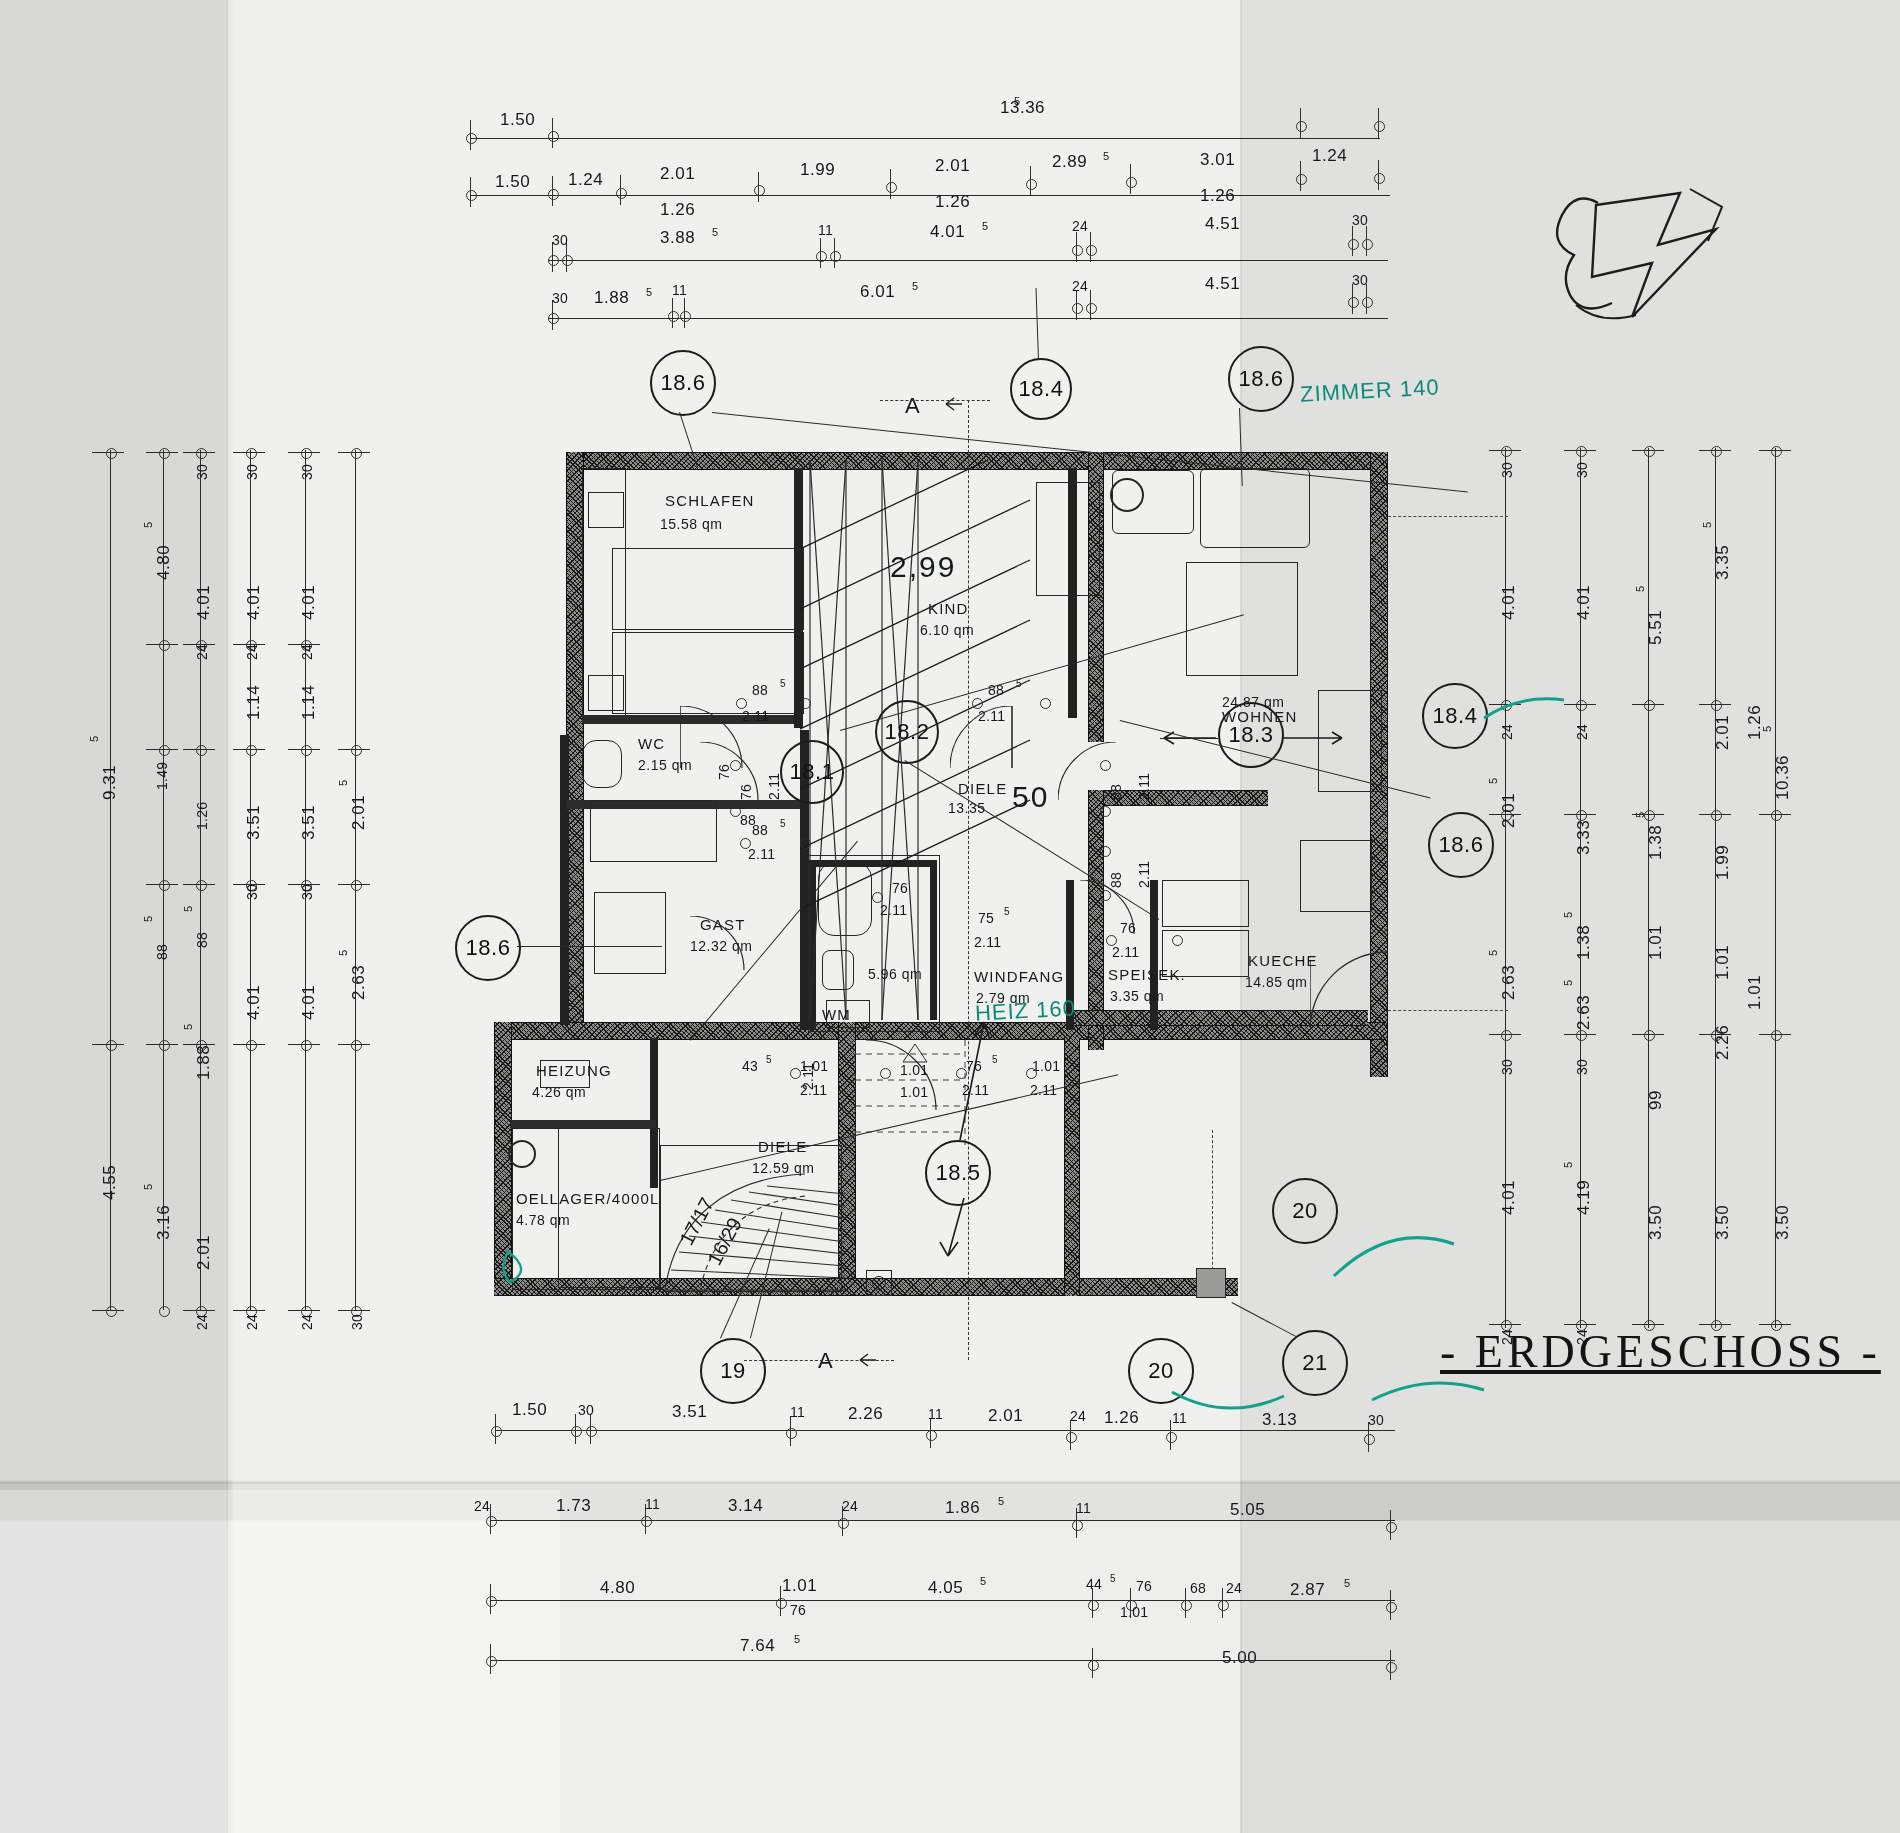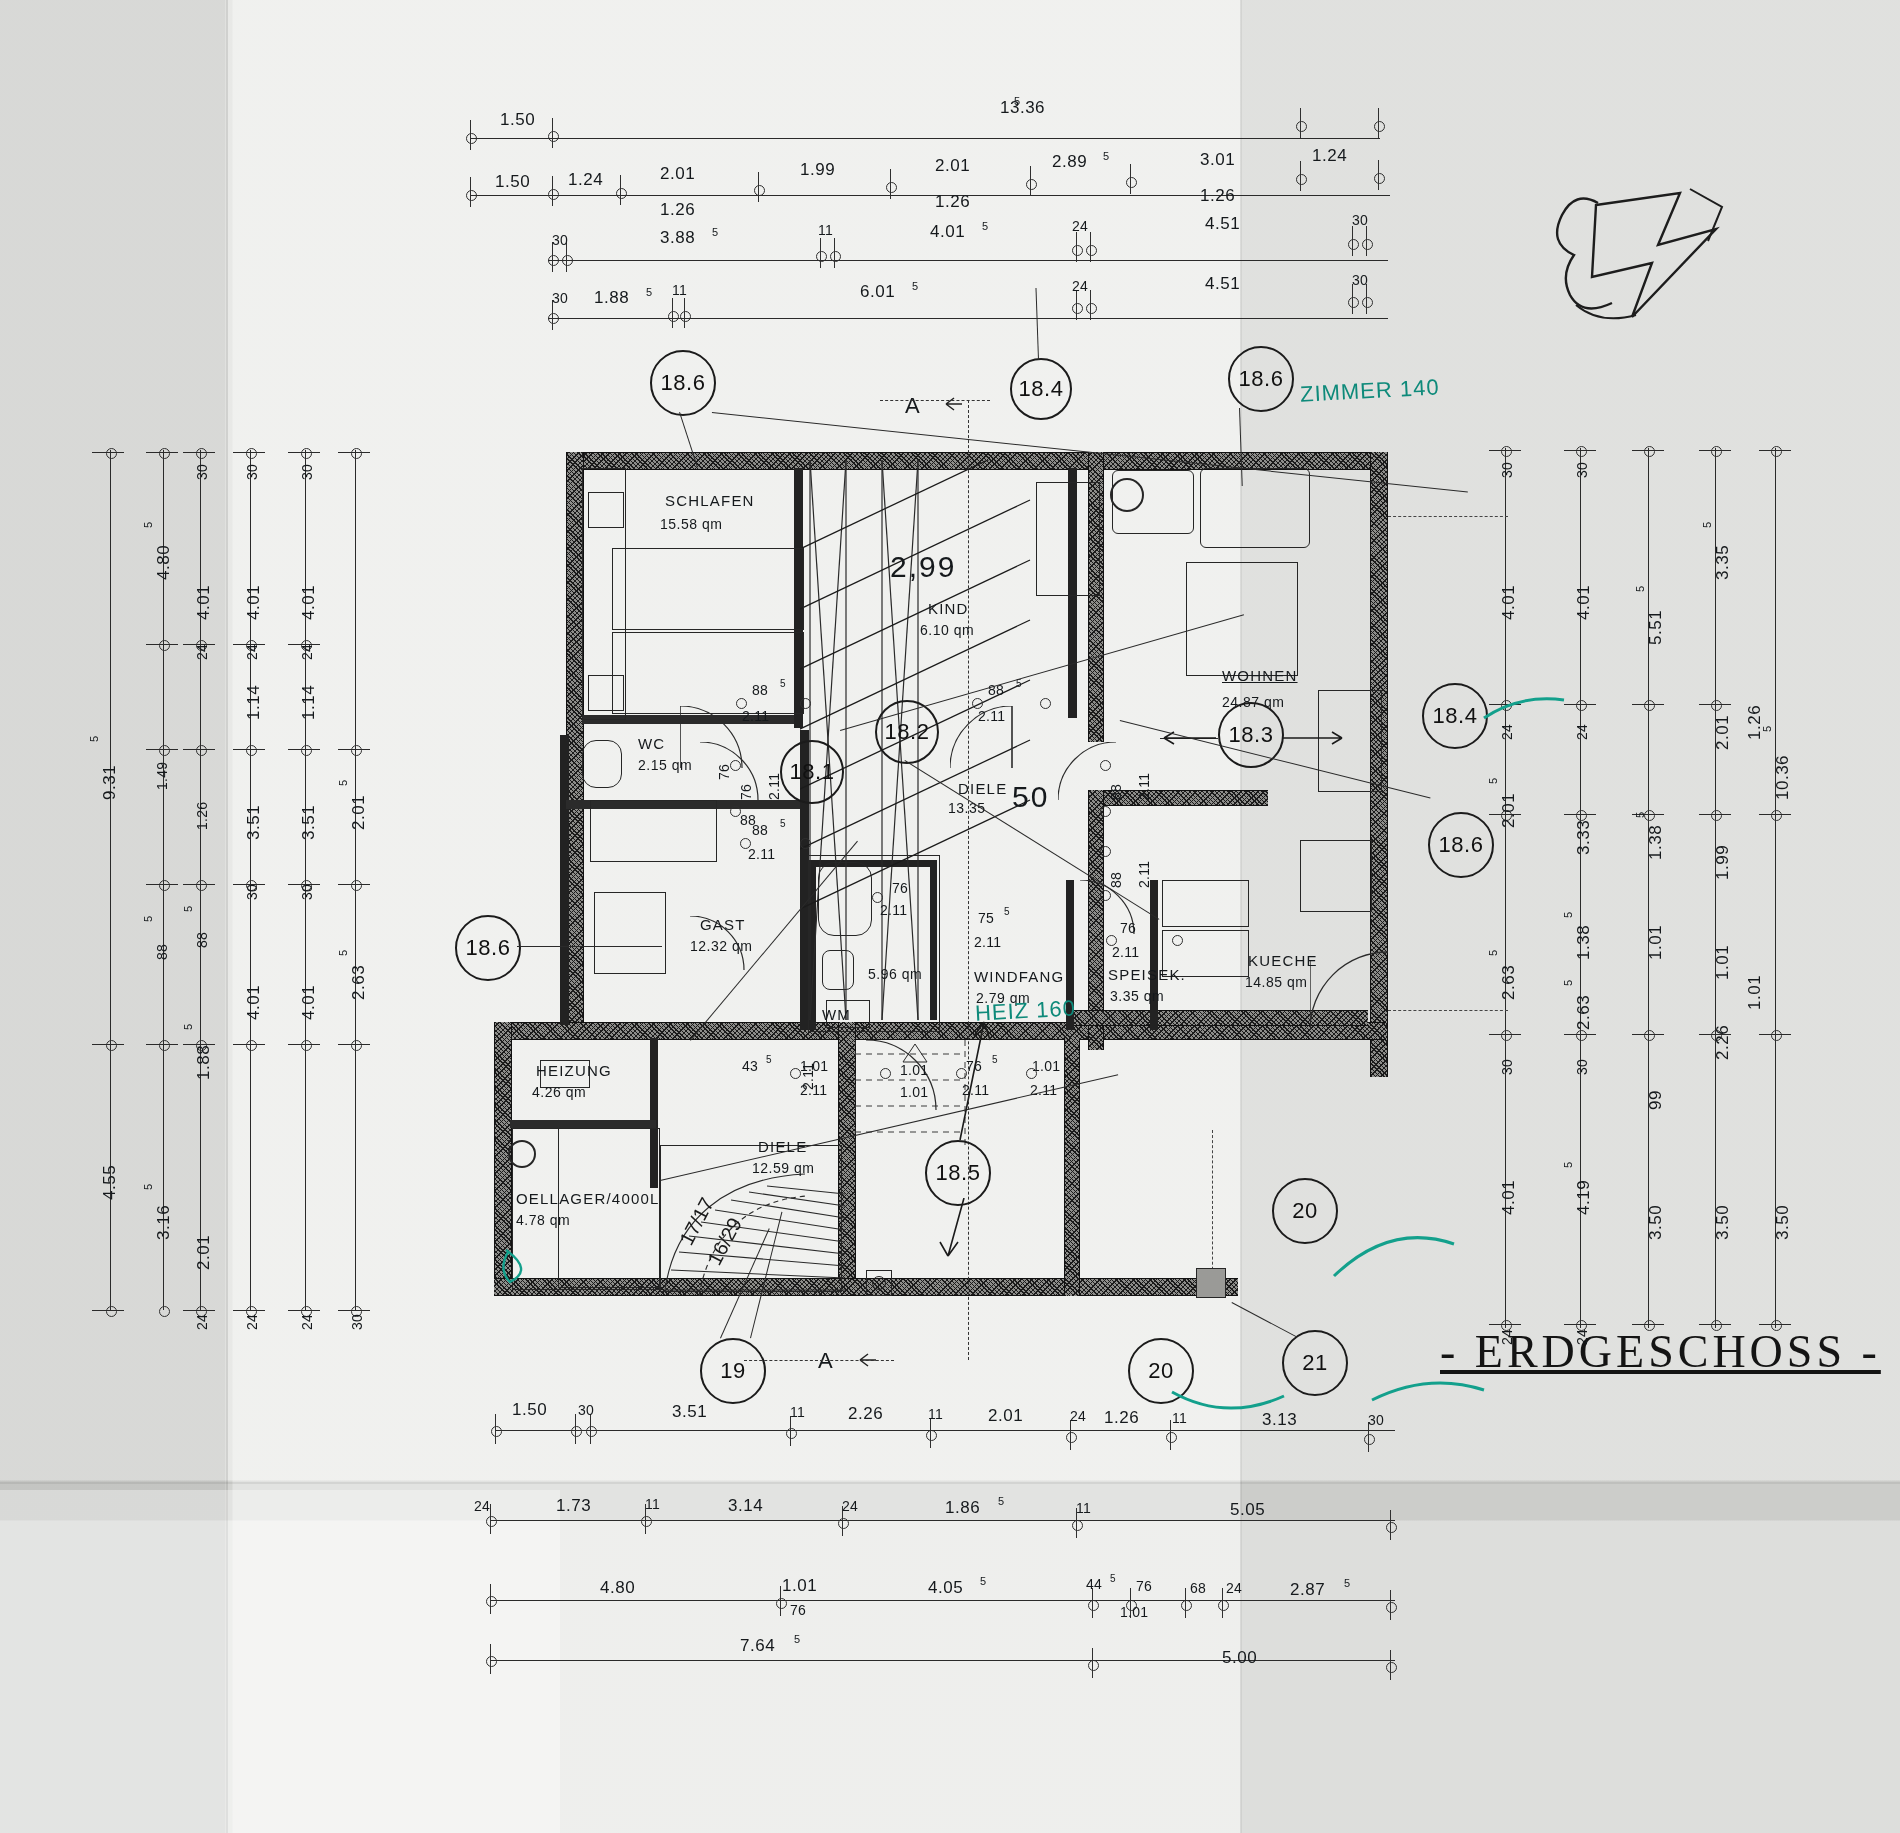--- a/index.html
+++ b/index.html
@@ -564,21 +564,21 @@
 <div class="box" style="left:866px;top:1270px;width:24px;height:24px;"></div>
 <div style="position:absolute;left:872px;top:1276px;width:12px;height:12px;border:1.4px solid #222;border-radius:50%;"></div>
 <div class="box" style="left:508px;top:1140px;width:0;height:0;"></div>
 
 <div class="t rlabel" style="left:665px;top:492px;">SCHLAFEN</div>
 <div class="t rarea" style="left:660px;top:516px;">15.58 qm</div>
 
 <div class="t rlabel" style="left:928px;top:600px;">KIND</div>
 <div class="t rarea" style="left:920px;top:622px;">6.10 qm</div>
 
-<div class="t rlabel" style="left:1222px;top:667px;text-decoration:underline;">WOHNEN</div>
+<div class="t rlabel" style="left:1222px;top:708px;">WOHNEN</div>
 <div class="t rarea" style="left:1222px;top:694px;">24.87 qm</div>
 
 <div class="t rlabel" style="left:1248px;top:952px;">KUECHE</div>
 <div class="t rarea" style="left:1245px;top:974px;">14.85 qm</div>
 
 <div class="t rlabel" style="left:1108px;top:966px;">SPEISEK.</div>
 <div class="t rarea" style="left:1110px;top:988px;">3.35 qm</div>
 
 <div class="t rlabel" style="left:638px;top:735px;">WC</div>
 <div class="t rarea" style="left:638px;top:757px;">2.15 qm</div>

